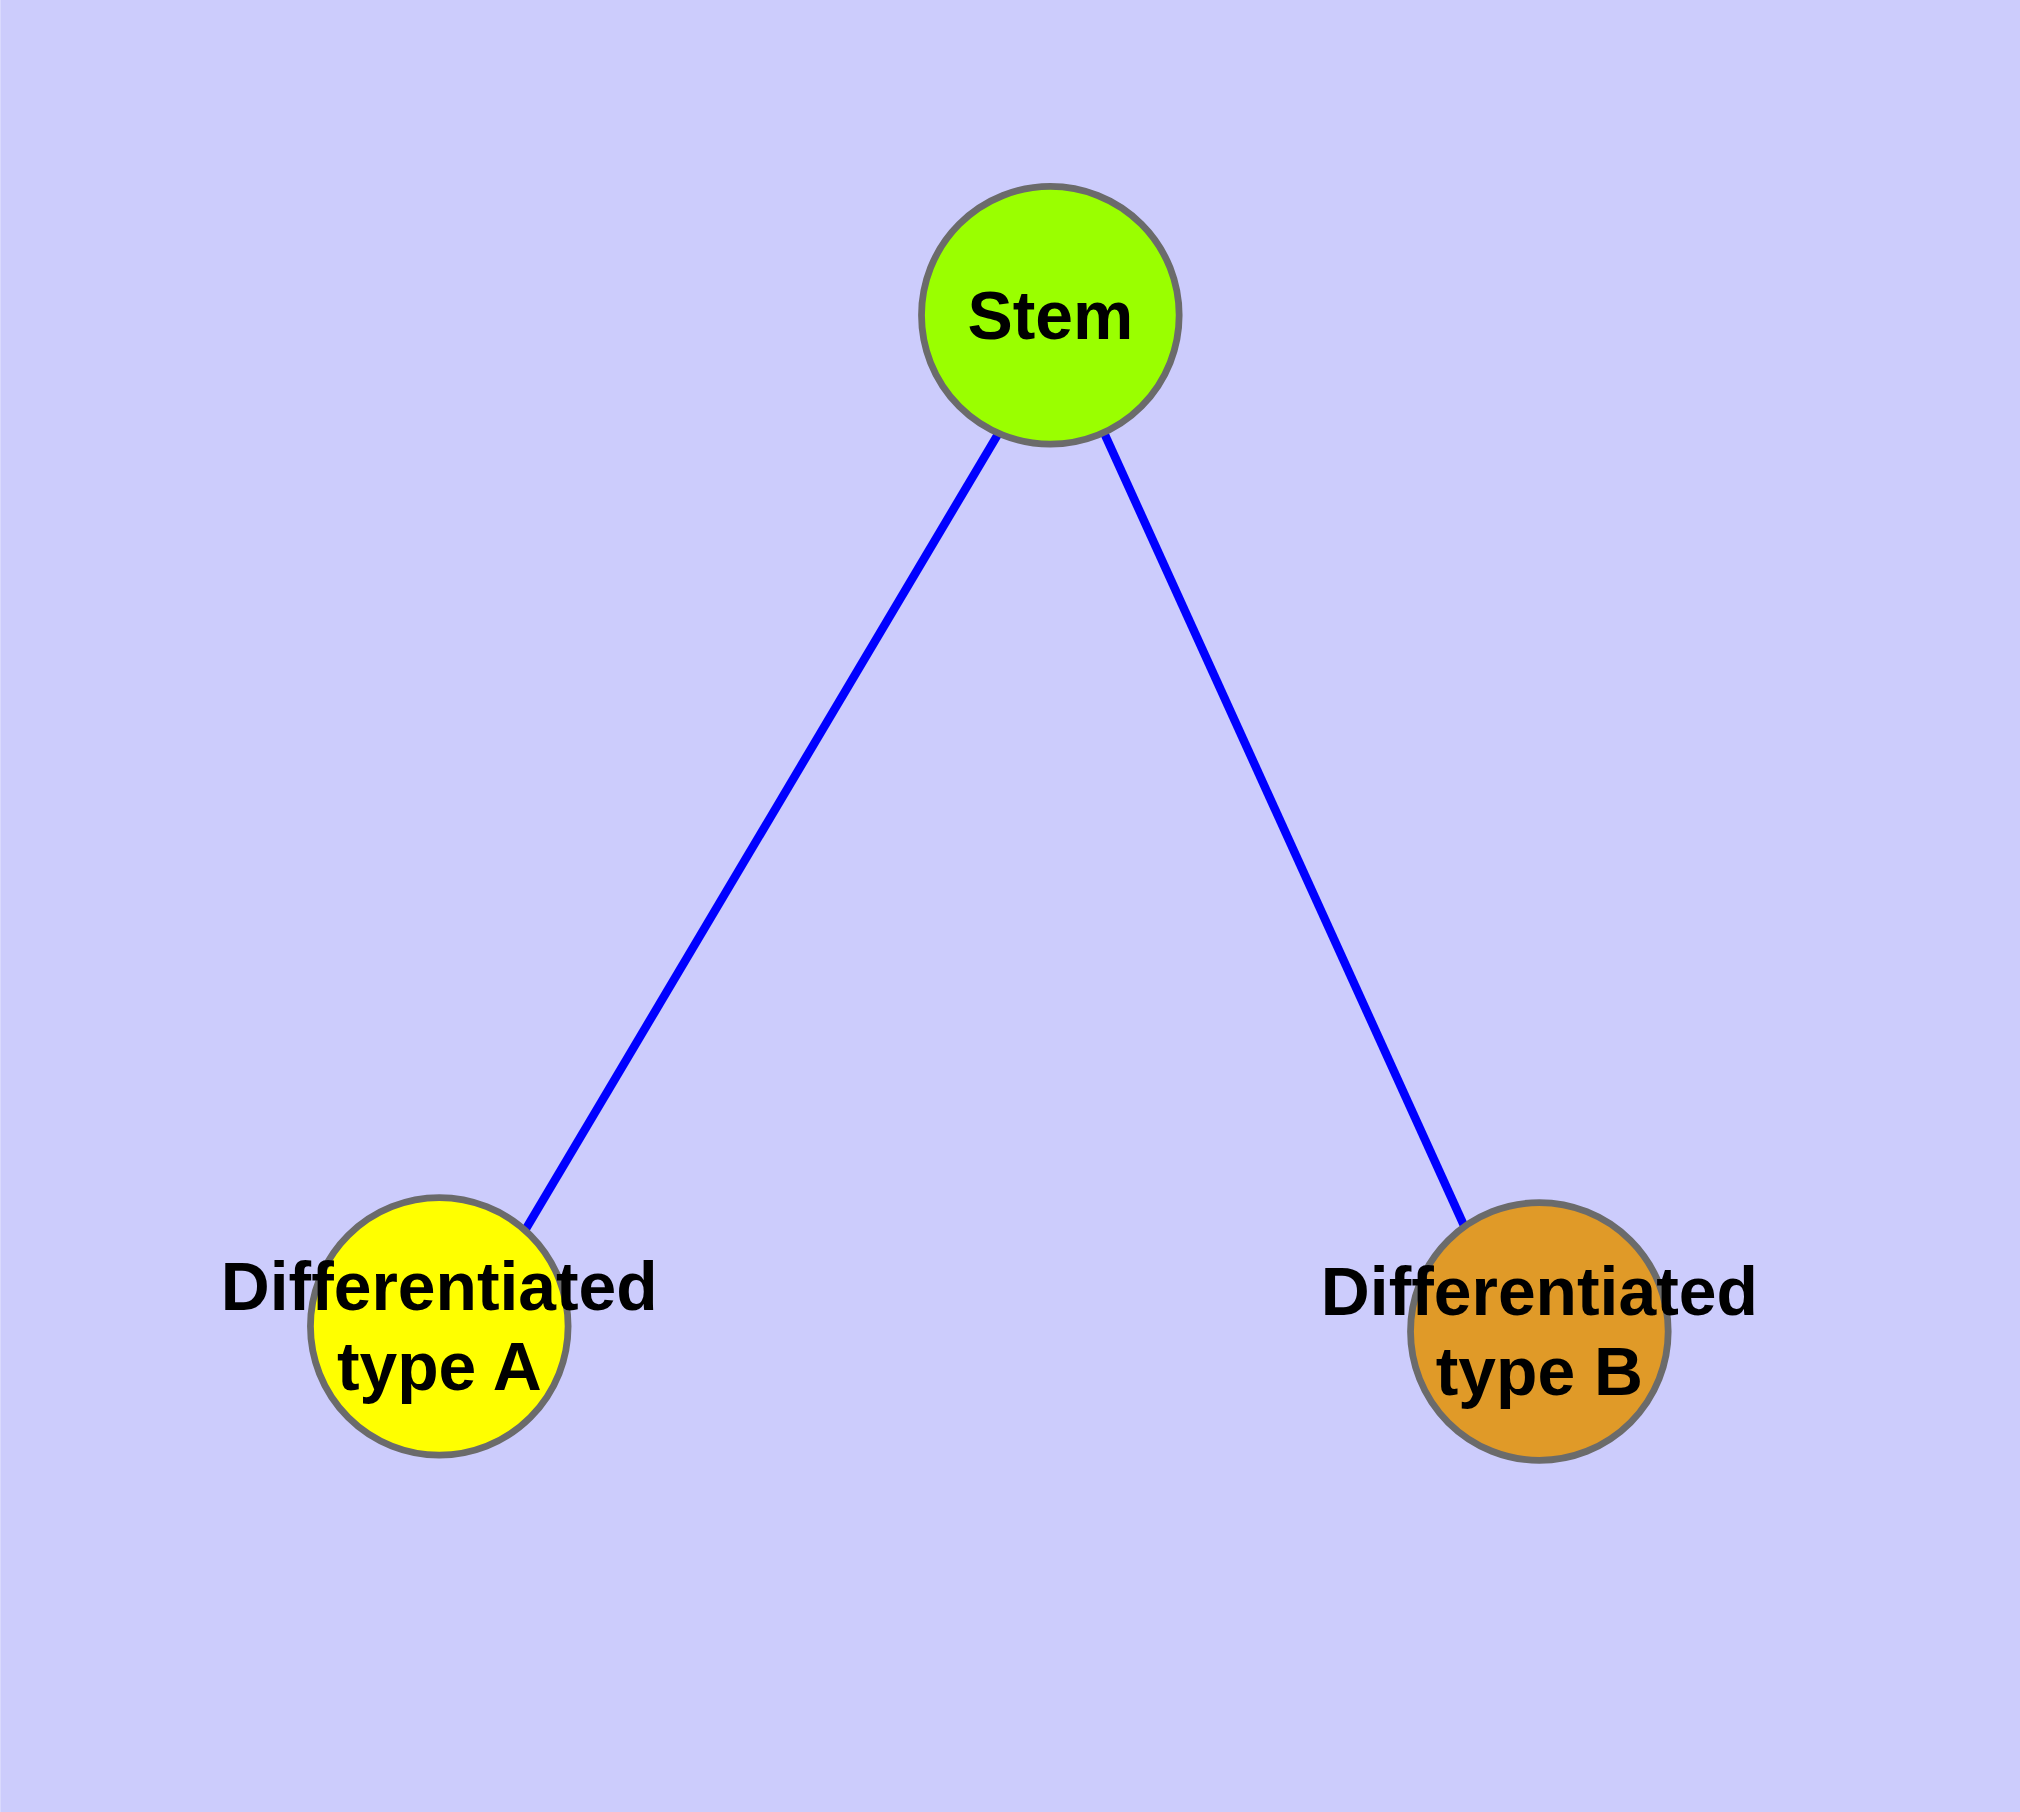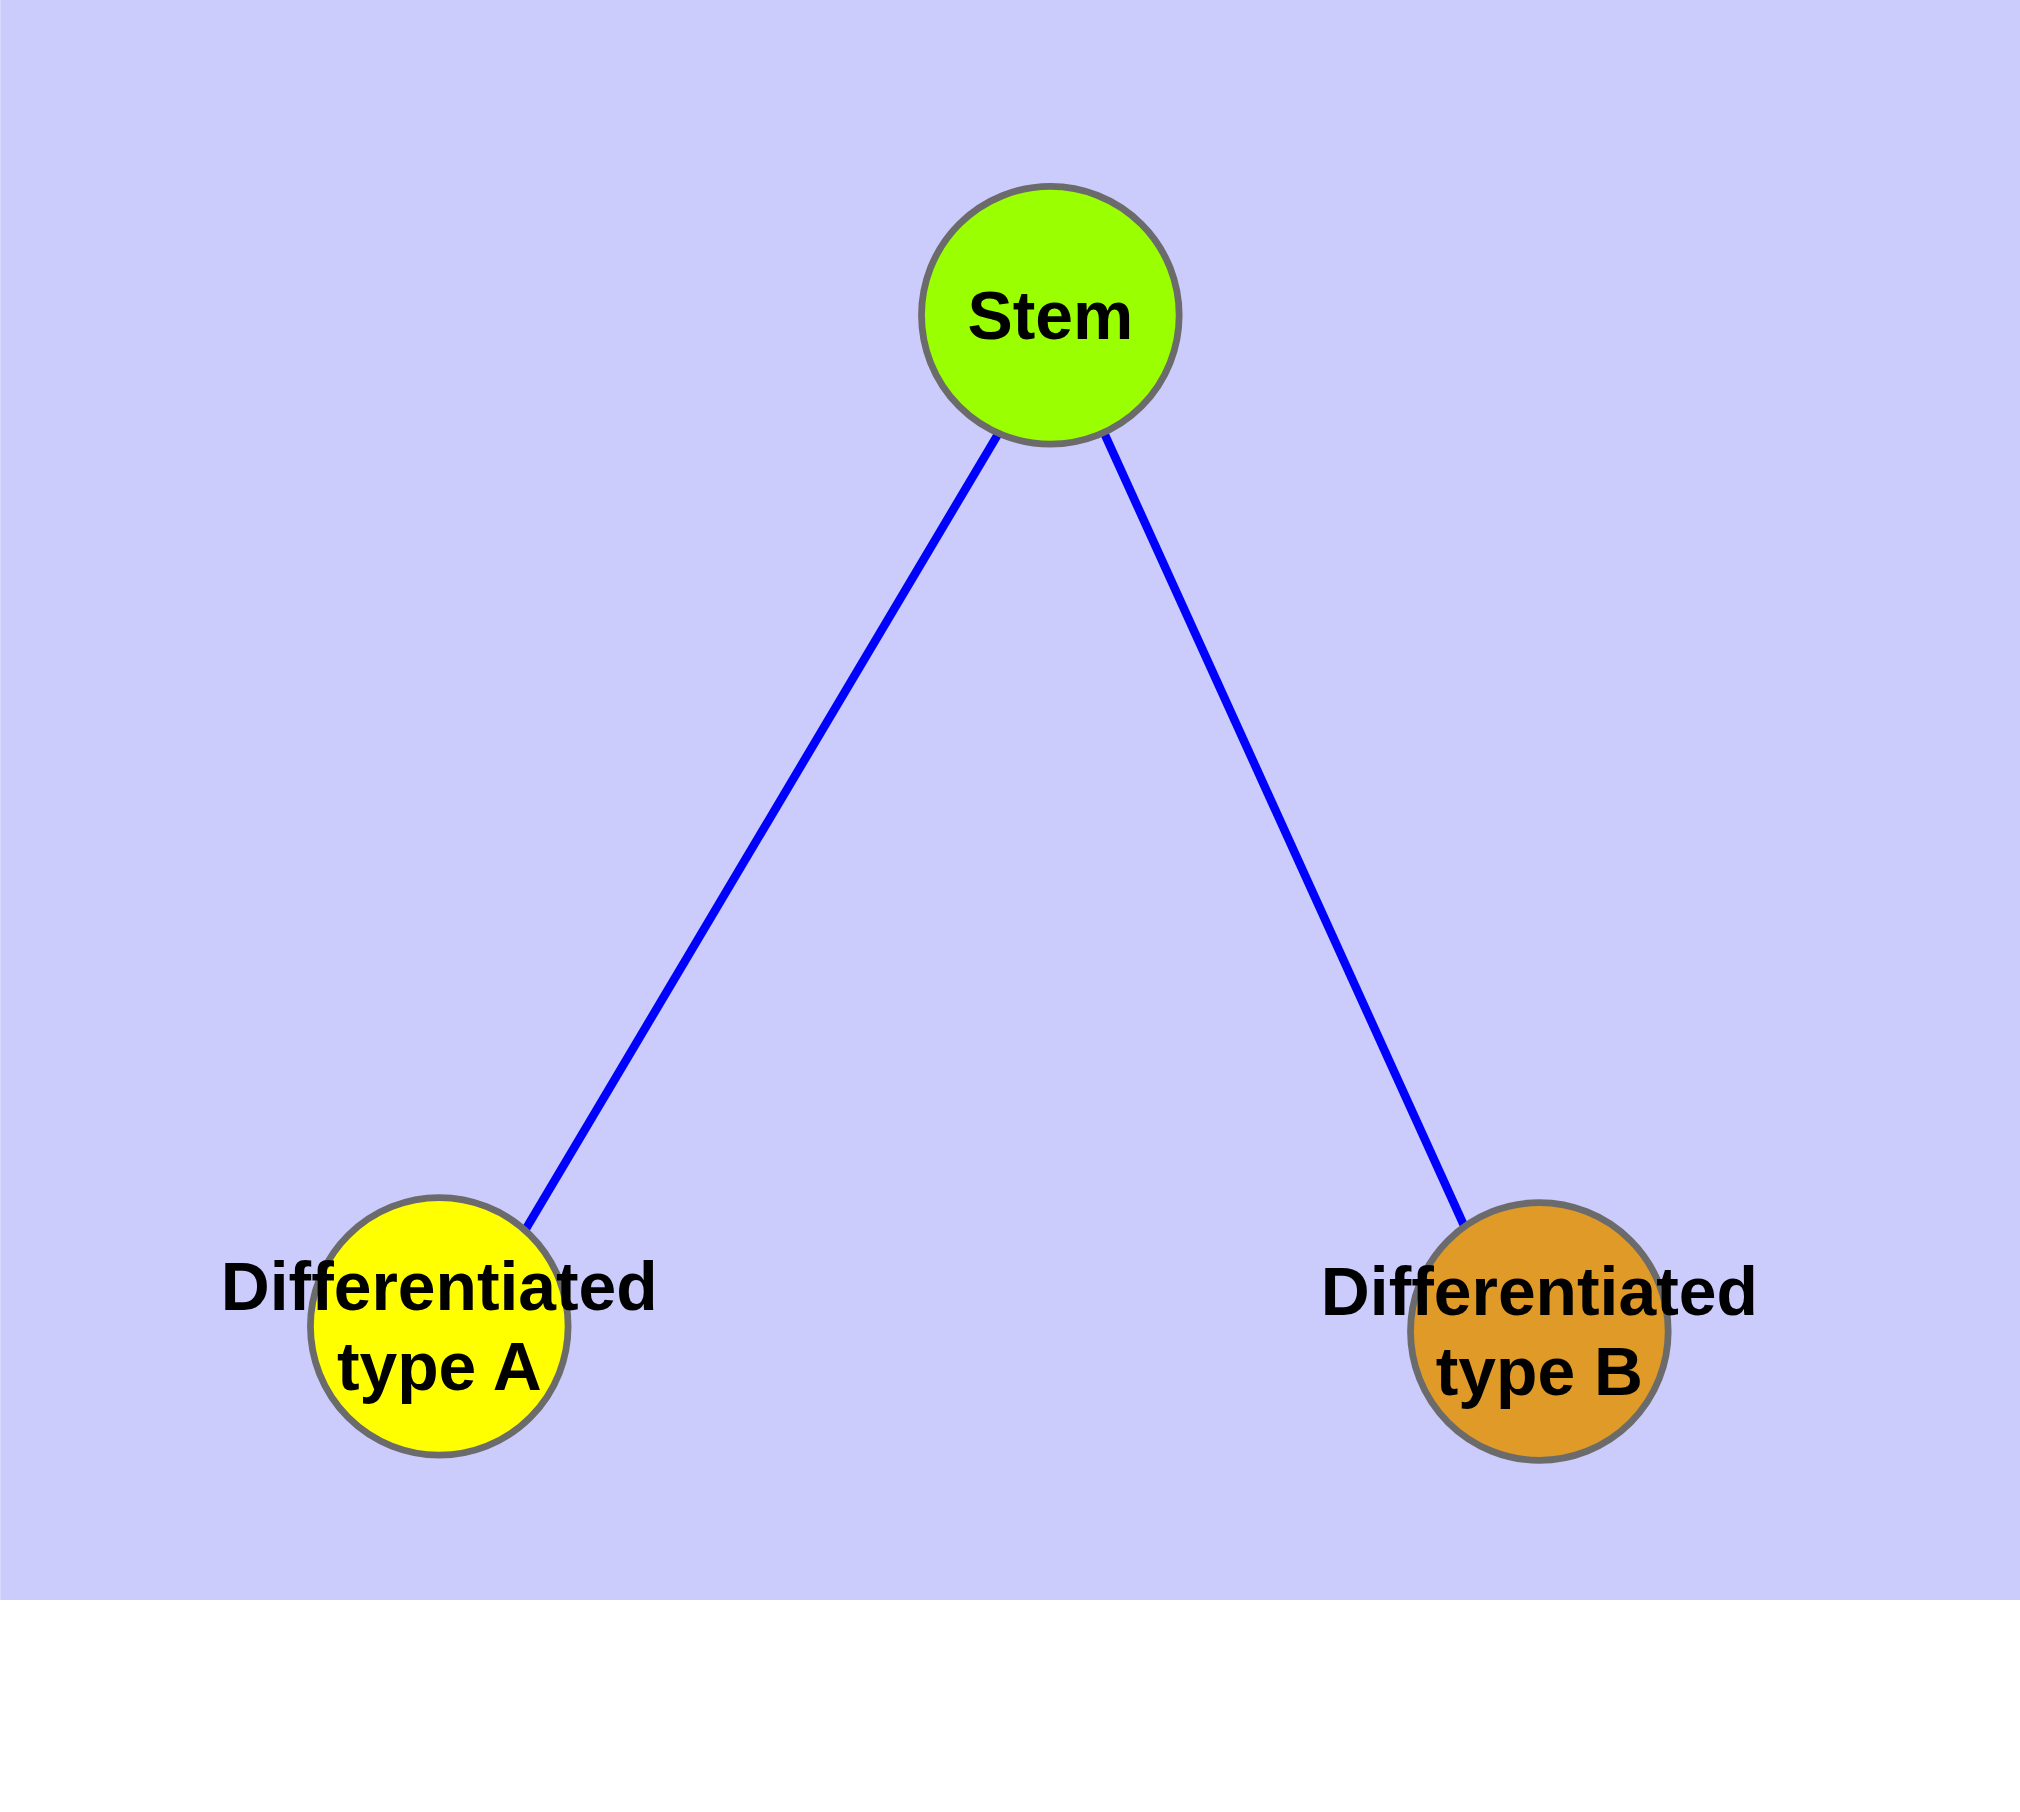--- a/index.html
+++ b/index.html
@@ -26,21 +26,21 @@
   .node-label {
     font-weight: bold;
     fill: #000000;
     text-anchor: middle;
     font-family: "Liberation Sans", "DejaVu Sans", sans-serif;
   }
 </style>
 </head>
 <body style="background: rgb(255, 255, 255);">
 
-<div id="canvas" style="width: 2021px; height: 1600px;">
+<div id="canvas" style="width: 2021px; height: 1812px;">
   <svg id="graph-svg" viewBox="0 0 2384 2138" xmlns="http://www.w3.org/2000/svg" style="width: 2021px; height: 1812px;">
 
     <rect id="bg-rect" x="0" y="0" width="2384" height="2138" fill="#ccccfc"></rect>
 
     <g id="edges-layer">
         <line x1="1178" y1="511" x2="619" y2="1452" stroke="#0000ff" stroke-width="10" stroke-linecap="butt"></line>
         <line x1="1303" y1="512" x2="1728" y2="1448" stroke="#0000ff" stroke-width="10" stroke-linecap="butt"></line>
       </g>
     <g id="nodes-layer">
         <g>

